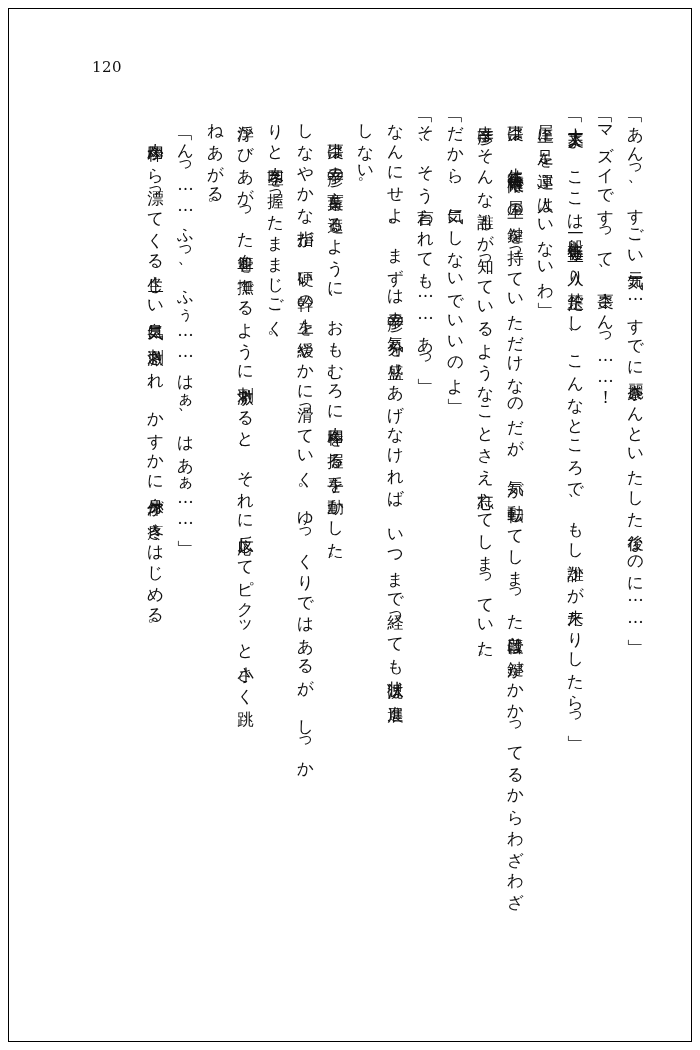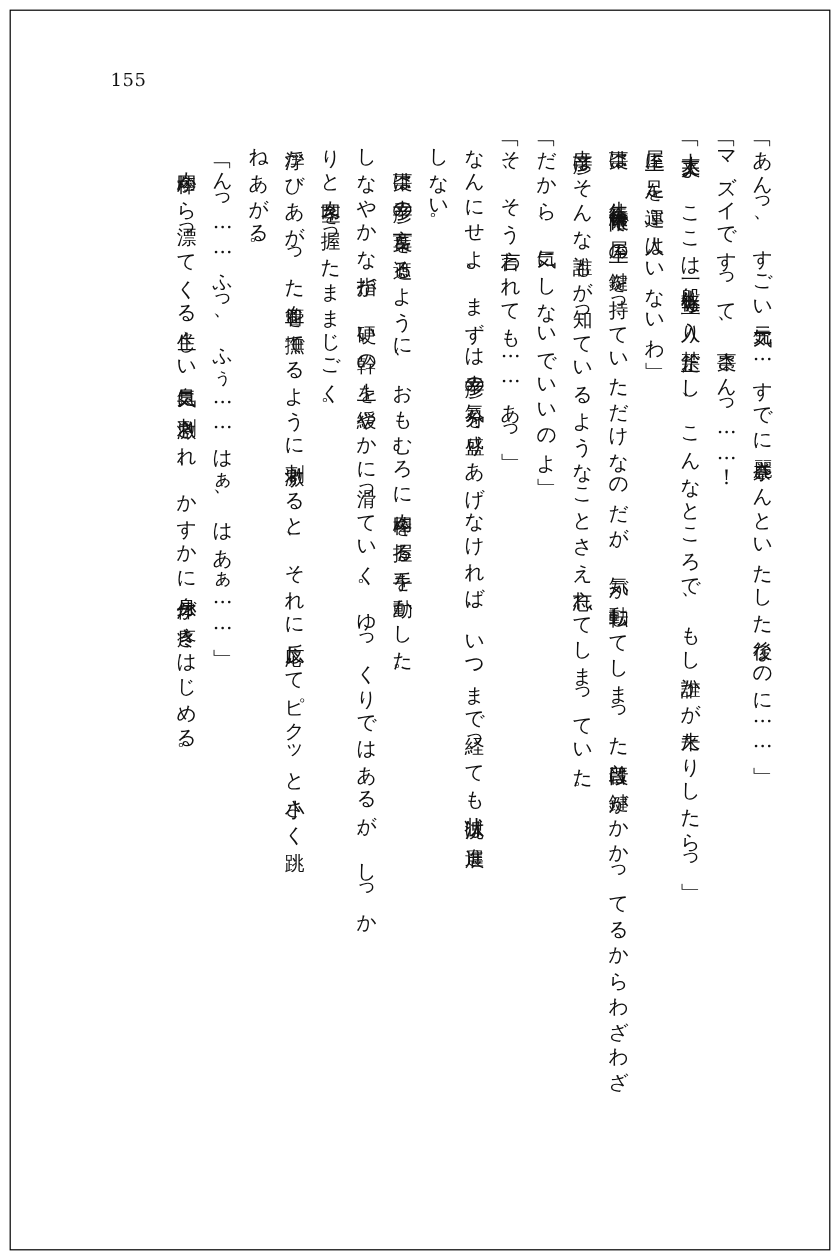--- a/index.html
+++ b/index.html
@@ -61,21 +61,21 @@
   }
   .col.indent {
     padding-top: 18px;
   }
 </style>
 </head>
 <body>
 
 <div class="page">
   <div class="page-frame"></div>
-  <div class="page-number">155</div>
+  <div class="page-number">120</div>
   <div class="text-body">
       <div class="col">「あんっ、すごい元気……すでに麗奈さんといたした後なのに……」</div>
       <div class="col">「マズイですって、棗さんっ……!</div>
       <div class="col">「大丈夫よ。ここは一般生徒立ち入り禁止だし、こんなところで、もし誰かが来たりしたらっ」</div>
       <div class="col">屋上に足を運ぶ人はいないわ」</div>
       <div class="col">棗は、生徒会長権限で屋上の鍵を持っていただけなのだが、気が動転してしまった普段は鍵がかかってるからわざわざ</div>
       <div class="col">幸彦はそんな誰もが知っているようなことさえ忘れてしまっていた。</div>
       <div class="col">「だから、気にしないでいいのよ」</div>
       <div class="col">「そ、そう言われても……あっ」</div>
       <div class="col">なんにせよ、まずは幸彦の気分を盛りあげなければ、いつまで経っても状況は進展</div>

